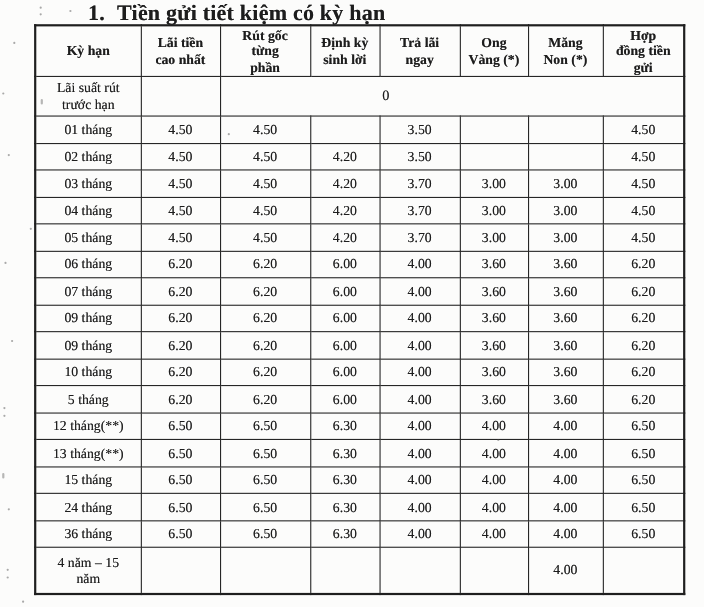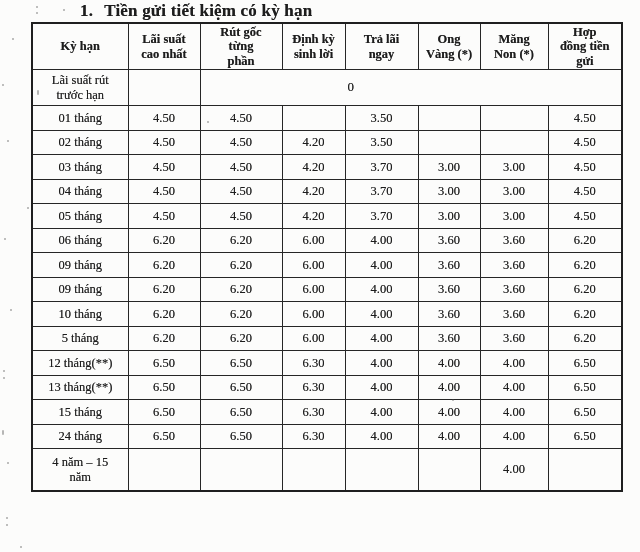--- a/index.html
+++ b/index.html
@@ -5,21 +5,21 @@
   html,body{margin:0;padding:0;}
   body{
     width:640px;height:552px;position:relative;overflow:hidden;
     background:#fcfcfb;
     font-family:"Liberation Serif","DejaVu Serif",serif;
     color:#1d1d1d;
   }
   .page{position:absolute;inset:0;}
   .heading{
     position:absolute;left:80px;top:1px;
-    font-size:17px;font-weight:700;letter-spacing:.2px;
+    font-size:20px;font-weight:700;letter-spacing:.2px;
     text-shadow:0 0 .4px rgba(25,25,25,.65);
     white-space:nowrap;
   }
   .heading .num{margin-right:11px;}
   table.rates{
     position:absolute;left:31px;top:22px;
     width:590px;border-collapse:collapse;table-layout:fixed;
     border:2.4px solid #1f1f1f;
   }
   .rates th,.rates td{
@@ -64,21 +64,21 @@
         <col style="width:82px">
         <col style="width:63px">
       <col style="width:73px">
         <col style="width:62px">
         <col style="width:68px">
         <col style="width:74px">
     </colgroup>
     <thead>
       <tr>
         <th><span class="hdr">Kỳ hạn</span></th>
-        <th><span class="hdr">Lãi suất cao nhất</span></th>
+        <th><span class="hdr">Lãi tiền cao nhất</span></th>
         <th><span class="hdr">Rút gốc từng phần</span></th>
         <th><span class="hdr">Định kỳ sinh lời</span></th>
         <th><span class="hdr">Trả lãi ngay</span></th>
         <th><span class="hdr">Ong Vàng (*)</span></th>
         <th><span class="hdr">Măng Non (*)</span></th>
         <th><span class="hdr">Hợp đồng tiền gửi</span></th>
       </tr>
     </thead>
     <tbody id="rate-body">
       <tr class="special-row">
@@ -140,20 +140,30 @@
           <td class="term"><span class="tt">06 tháng</span></td>
           <td>6.20</td>
           <td>6.20</td>
           <td>6.00</td>
           <td>4.00</td>
           <td>3.60</td>
           <td>3.60</td>
           <td>6.20</td>
         </tr>
         <tr>
+          <td class="term"><span class="tt">07 tháng</span></td>
+          <td>6.20</td>
+          <td>6.20</td>
+          <td>6.00</td>
+          <td>4.00</td>
+          <td>3.60</td>
+          <td>3.60</td>
+          <td>6.20</td>
+        </tr>
+        <tr>
           <td class="term"><span class="tt">09 tháng</span></td>
           <td>6.20</td>
           <td>6.20</td>
           <td>6.00</td>
           <td>4.00</td>
           <td>3.60</td>
           <td>3.60</td>
           <td>6.20</td>
         </tr>
         <tr>
@@ -211,20 +221,30 @@
           <td>6.50</td>
           <td>6.50</td>
           <td>6.30</td>
           <td>4.00</td>
           <td>4.00</td>
           <td>4.00</td>
           <td>6.50</td>
         </tr>
         <tr>
           <td class="term"><span class="tt">24 tháng</span></td>
+          <td>6.50</td>
+          <td>6.50</td>
+          <td>6.30</td>
+          <td>4.00</td>
+          <td>4.00</td>
+          <td>4.00</td>
+          <td>6.50</td>
+        </tr>
+        <tr>
+          <td class="term"><span class="tt">36 tháng</span></td>
           <td>6.50</td>
           <td>6.50</td>
           <td>6.30</td>
           <td>4.00</td>
           <td>4.00</td>
           <td>4.00</td>
           <td>6.50</td>
         </tr>
         <tr>
           <td class="term"><span class="tt">4 năm – 15 năm</span></td>

